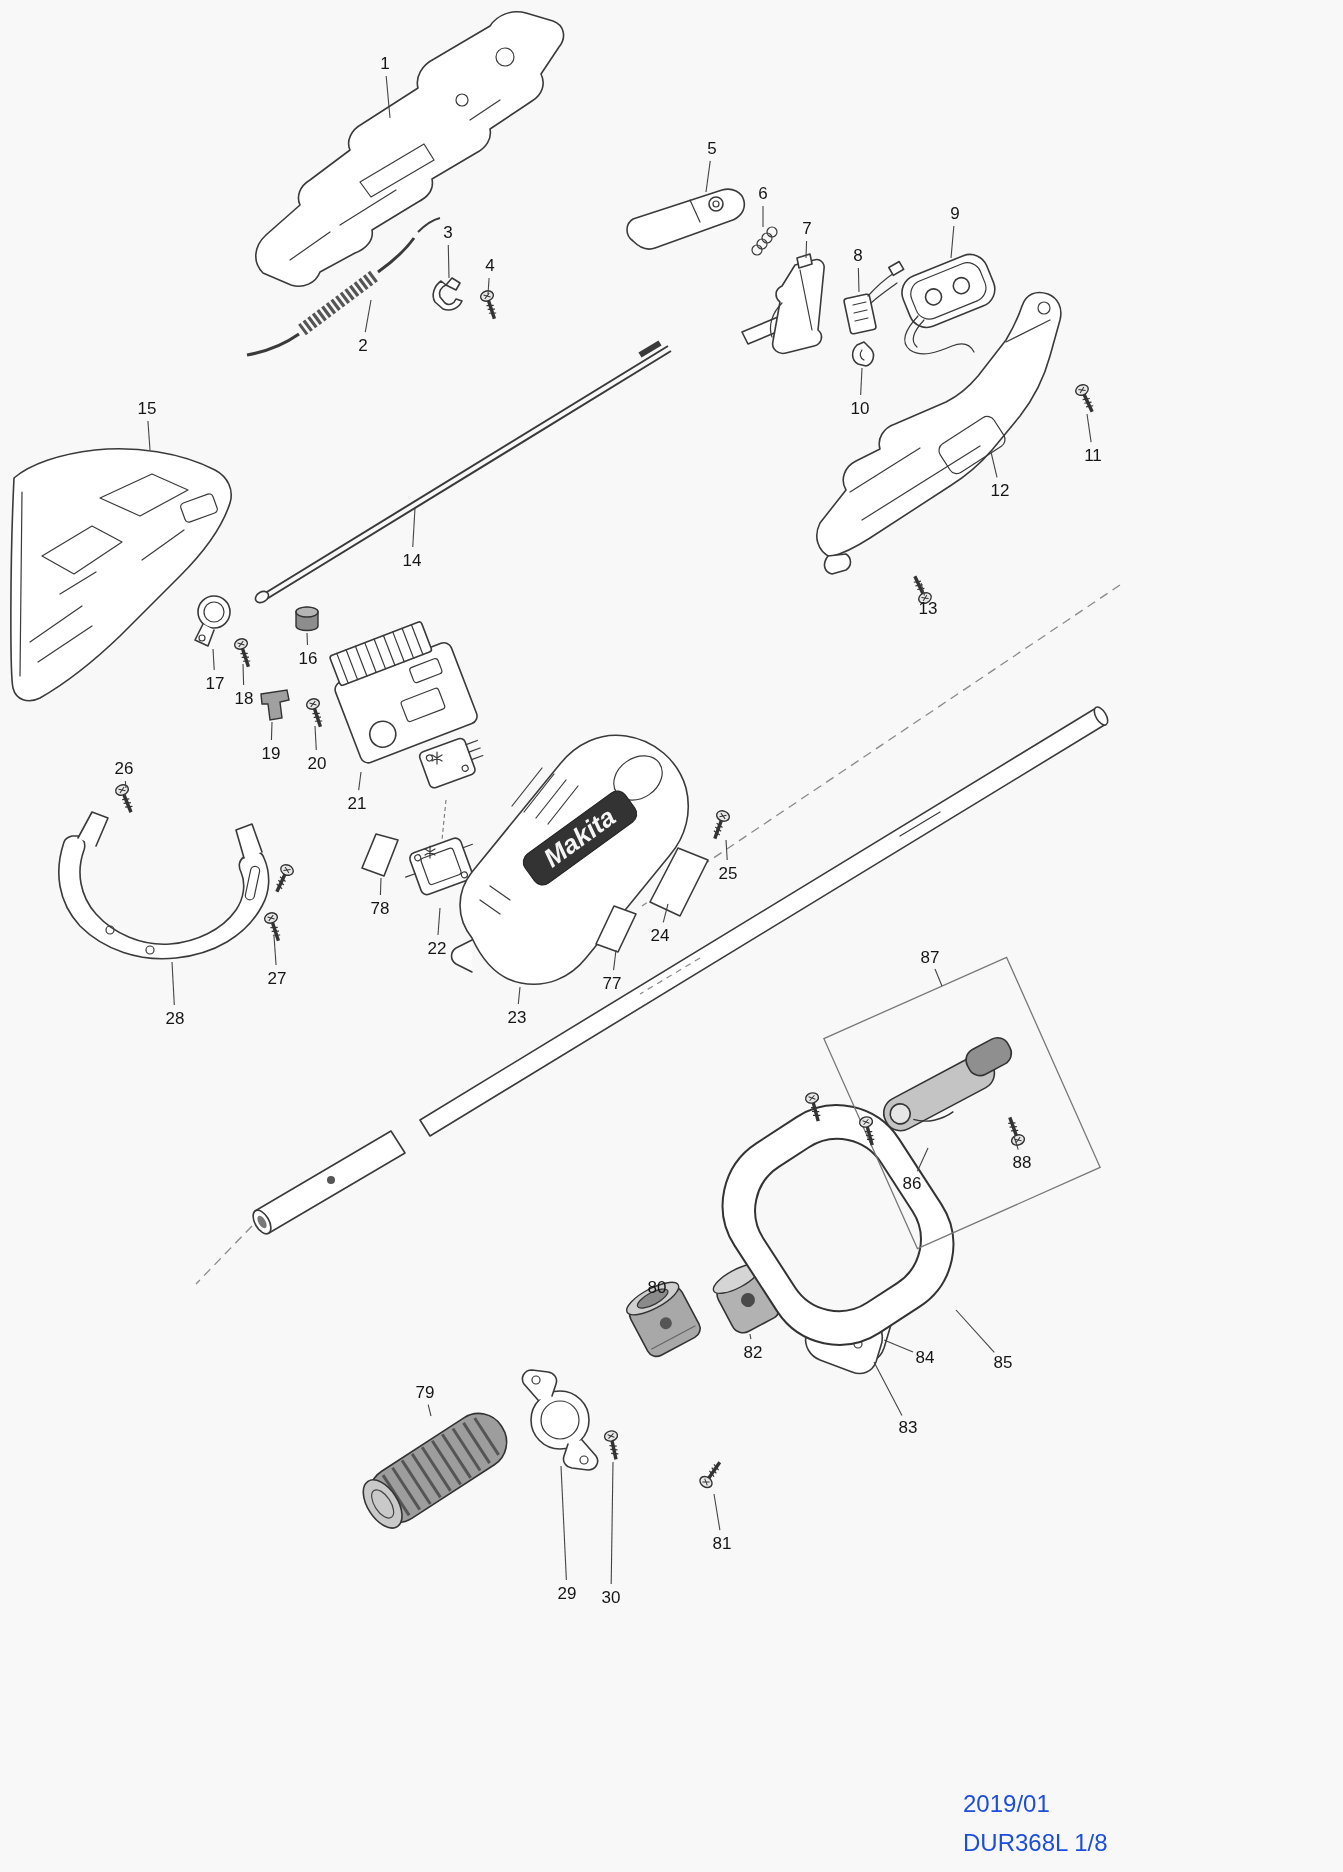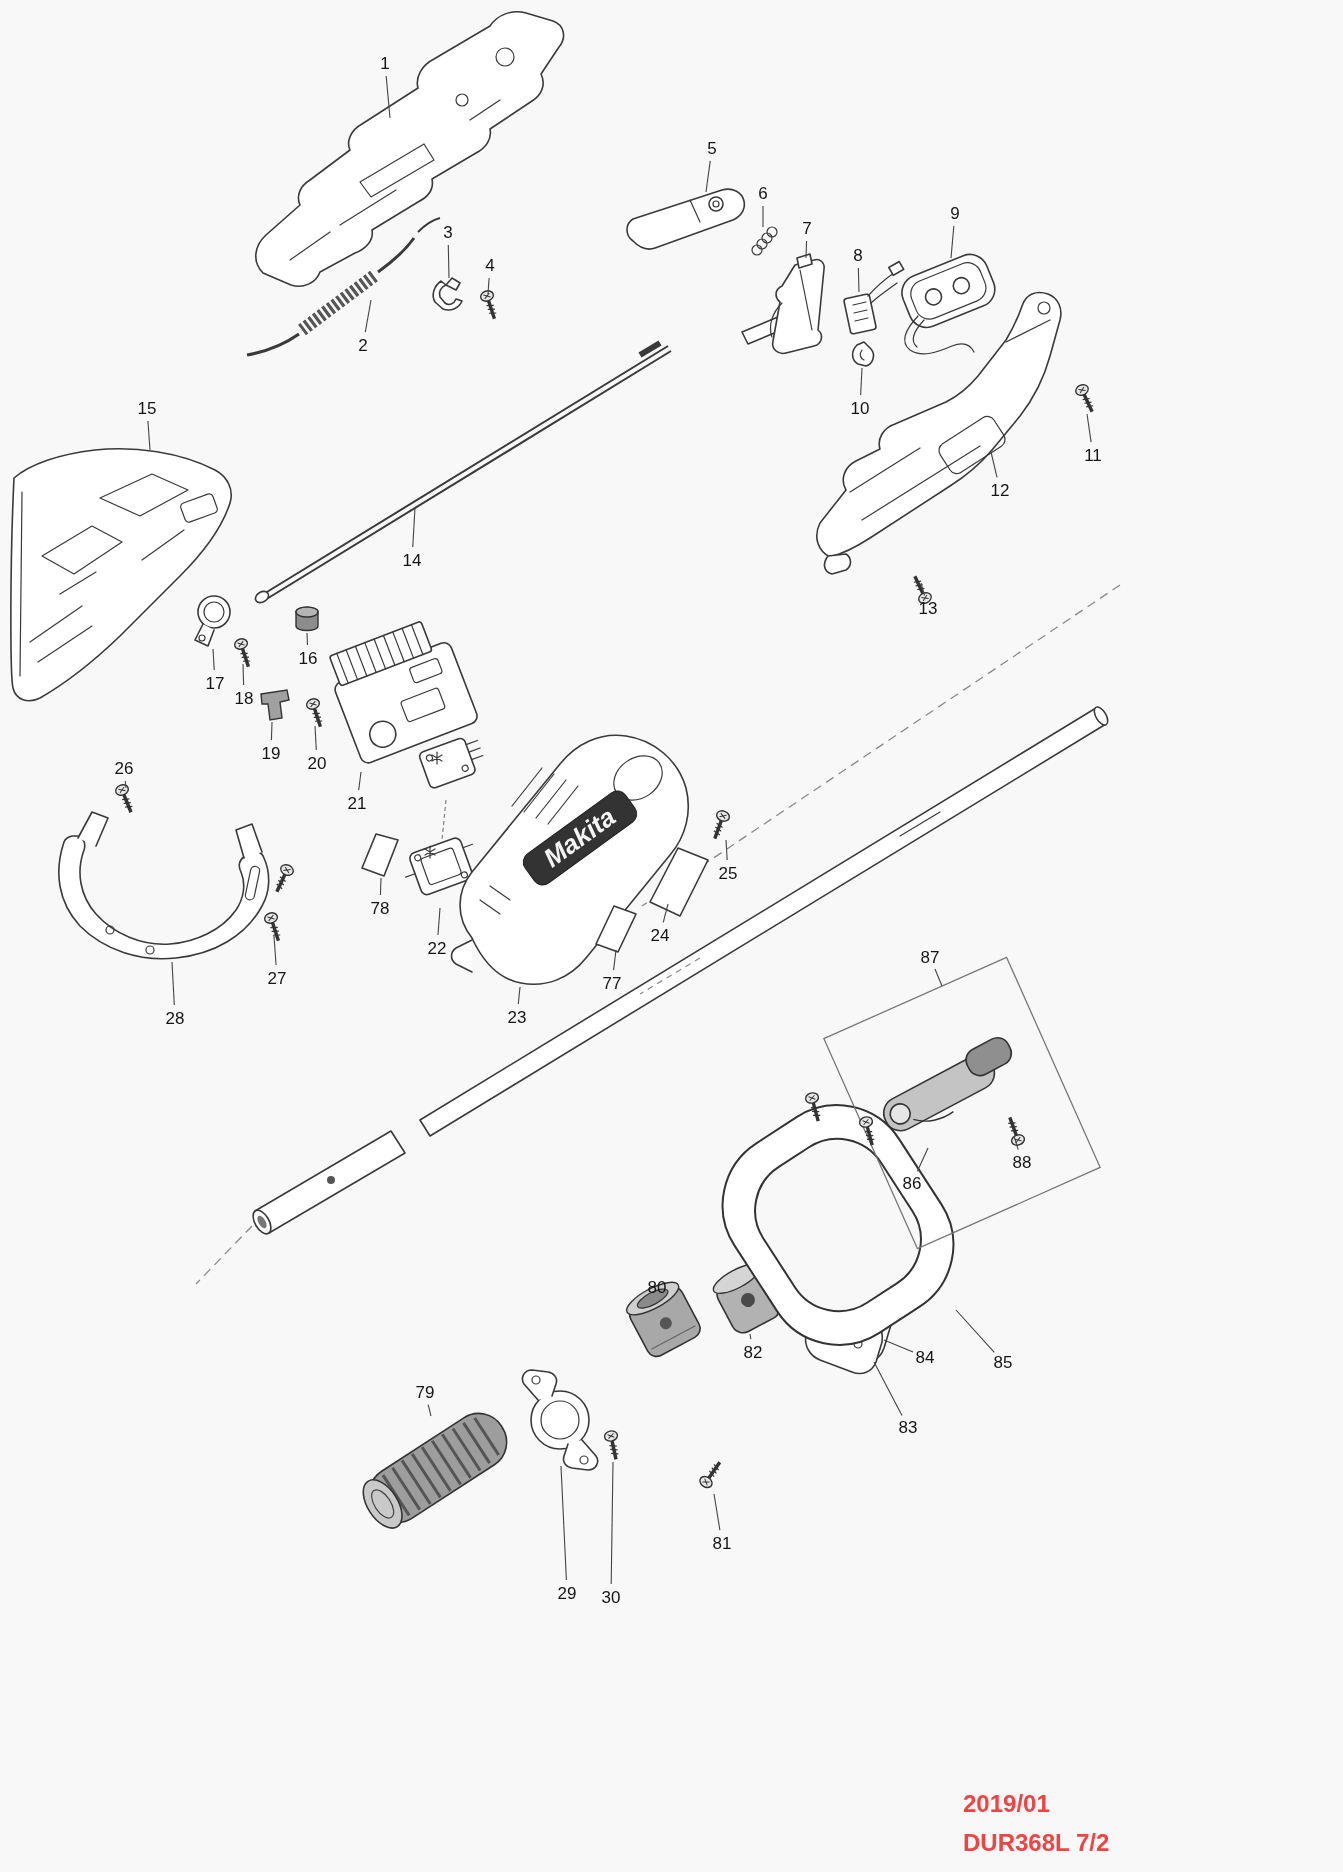--- a/index.html
+++ b/index.html
@@ -14,21 +14,21 @@
   .ln  { fill:#ffffff; stroke:#3a3a3a; stroke-width:1.6; stroke-linejoin:round; stroke-linecap:round; }
   .ln2 { fill:none; stroke:#3a3a3a; stroke-width:1.2; stroke-linejoin:round; stroke-linecap:round; }
   .dash{ fill:none; stroke:#8a8a8a; stroke-width:1.3; stroke-dasharray:9 6; }
   #leader-layer line { stroke:#444; stroke-width:1.1; }
   #label-layer text {
     font-family:"Liberation Sans", sans-serif;
     font-size:17px; fill:#151515; text-anchor:middle;
   }
   .footer {
     position:absolute; left:963px; top:1784px;
-    font-size:24px; line-height:39px; color:#ef4444;font-weight:bold;
+    font-size:24px; line-height:39px; color:#1d4ed8;
   }
 </style>
 </head>
 <body>
 
 <div class="page">
 
 <svg id="diagram-svg" width="1343" height="1872" viewBox="0 0 1343 1872" xmlns="http://www.w3.org/2000/svg">
 
   <defs>
@@ -370,16 +370,16 @@
         <text x="925" y="1363">84</text>
         <text x="1003" y="1368">85</text>
         <text x="912" y="1189">86</text>
         <text x="930" y="963">87</text>
         <text x="1022" y="1168">88</text>
       </g>
 </svg>
 
 <div class="footer">
   <div>2019/01</div>
-  <div>DUR368L 7/2</div>
+  <div>DUR368L 1/8</div>
 </div>
 
 </div>
 
 </body></html>

